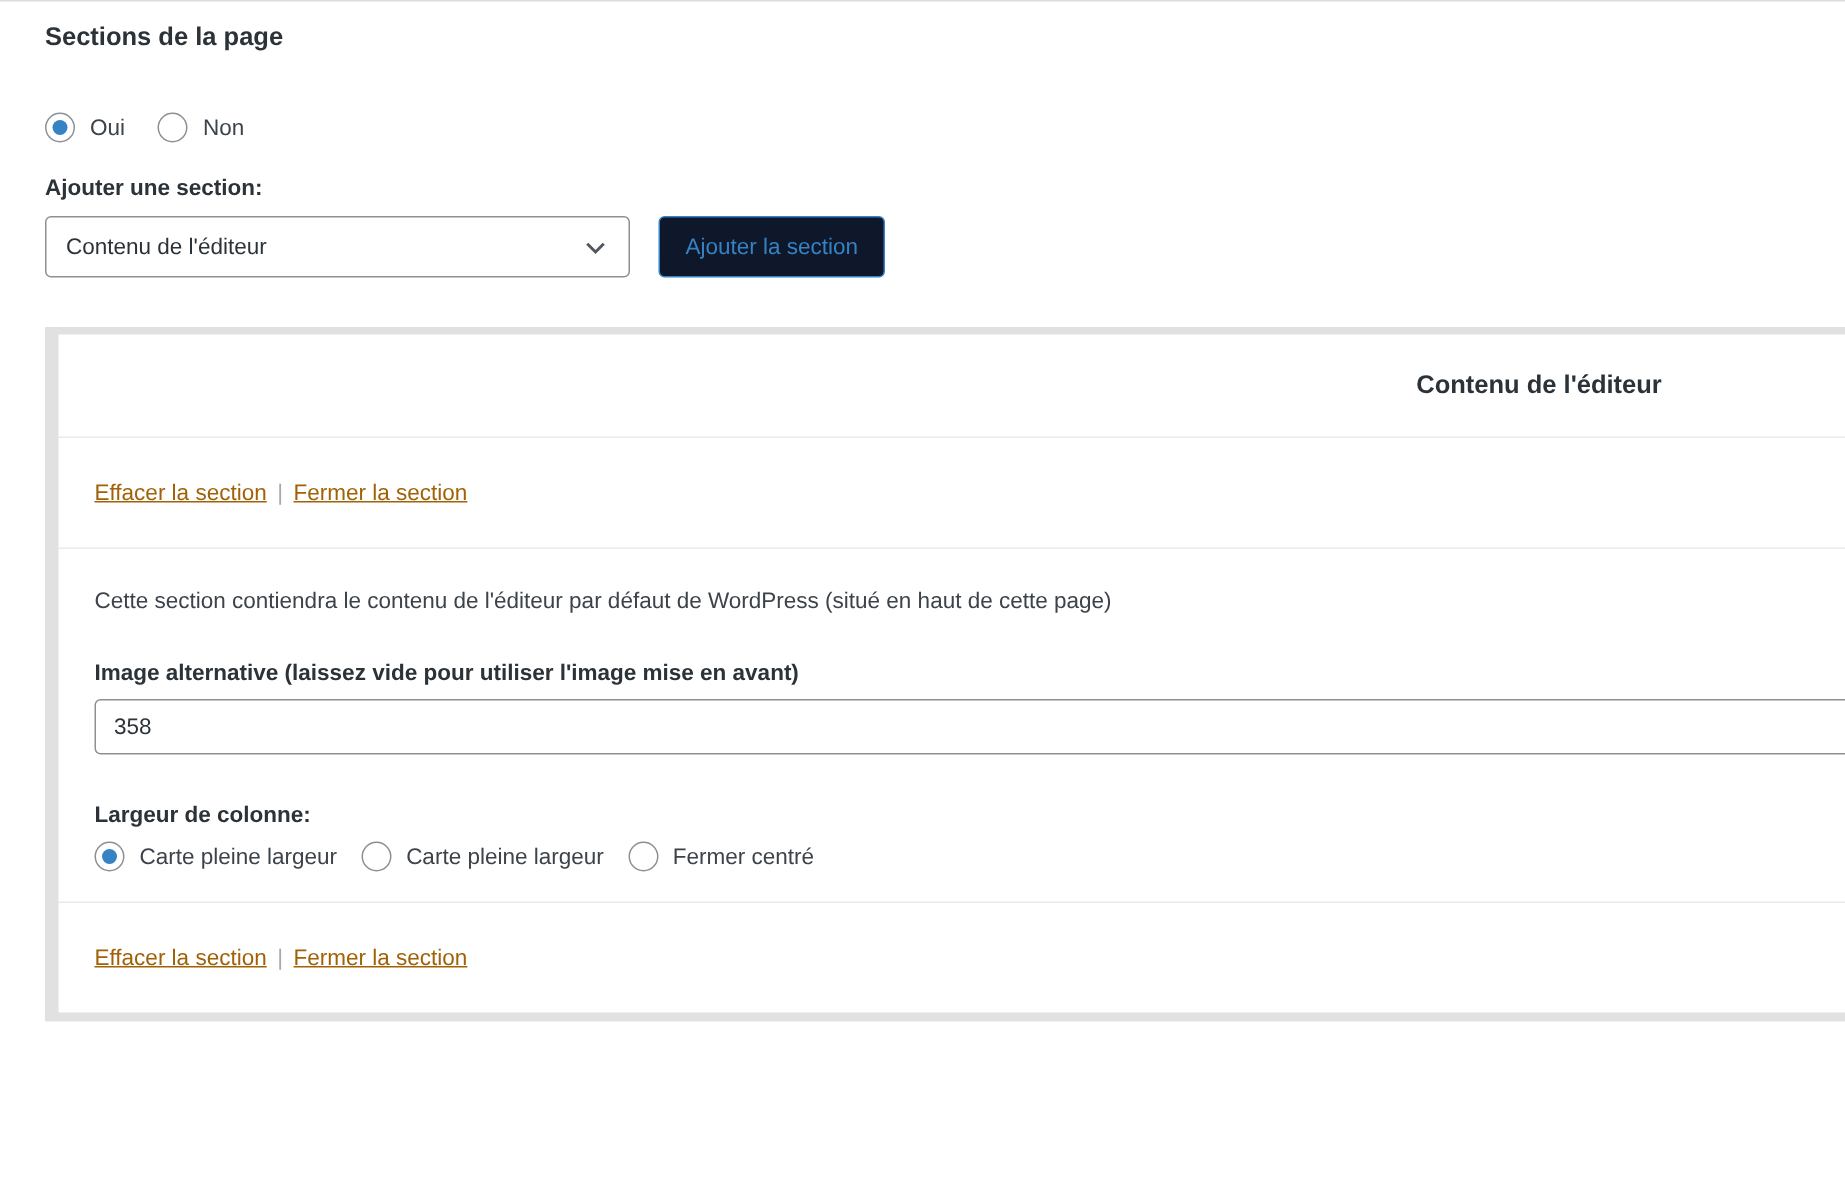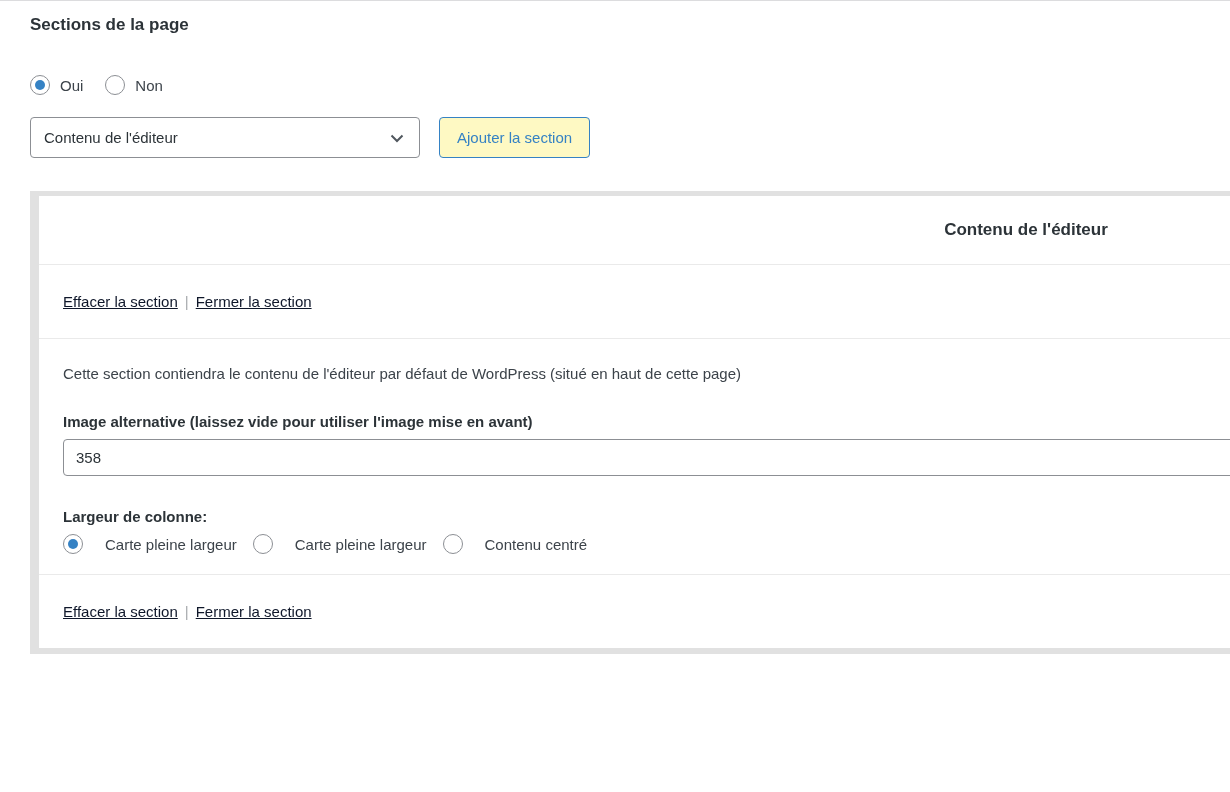--- a/index.html
+++ b/index.html
@@ -23,21 +23,21 @@
 
   .field-label {
     font-weight: 600;
     color: #2c3338;
     margin-bottom: 8px;
   }
 
   .radio-row { display: flex; align-items: center; }
   .radio-option { display: flex; align-items: center; cursor: pointer; justify-content: center; }
   .radio-row-top .radio-option { margin-right: 22px; }
-  .radio-row-panel .radio-option { margin-right: 16px; gap: 12px; }
+  .radio-row-panel .radio-option { margin-right: 16px; }
   .radio {
     width: 20px; height: 20px;
     border: 1px solid #8c8f94;
     border-radius: 50%;
     background: #fff;
     display: inline-flex;
     align-items: center;
     justify-content: center;
     flex: 0 0 auto;
     margin-right: 10px;
@@ -62,21 +62,21 @@
     justify-content: space-between;
     padding: 0 14px 0 13px;
     cursor: pointer;
     color: #2c3338;
   }
   .select .chevron { display: inline-flex; color: #50575e; }
   .btn-secondary {
     margin-left: 19px;
     height: 41px;
     padding: 0 17px;
-    background: #fef9c3;
+    background: #0f172a;
     border: 1px solid #3582c4;
     border-radius: 4px;
     color: #3582c4;
     font-size: 15px;
     font-family: "Liberation Sans", sans-serif;
     cursor: pointer;
   }
 
   
   .panel-frame {
@@ -97,21 +97,21 @@
     font-size: 17px;
     font-weight: 700;
     color: #2c3338;
   }
   .panel-links {
     padding: 28px 24px;
     border-bottom: 1px solid #eaeaea;
   }
   .panel-links.last { border-bottom: none; }
   .panel-links a {
-    color: #0f172a;
+    color: #a16207;
     text-decoration: underline;
     cursor: pointer;
     margin-top: 44px;
   }
   .pipe { color: #a7aaad; margin: 0 7px; }
 
   .panel-content {
     padding: 26px 24px 20px 24px;
     border-bottom: 1px solid #eaeaea;
   }
@@ -145,20 +145,21 @@
         <span>Oui</span>
       </label>
       <label class="radio-option">
         <span class="radio"></span>
         <span>Non</span>
       </label>
     </div>
   </div>
 
   <div class="group">
+    <div class="field-label">Ajouter une section:</div>
     <div class="add-row">
       <div class="select">
         <span>Contenu de l'éditeur</span>
         <span class="chevron">
           <svg width="16" height="16" viewBox="0 0 16 16" fill="none">
             <path d="M2.5 5.5 L8 11 L13.5 5.5" stroke="#50575e" stroke-width="2" fill="none"></path>
           </svg>
         </span>
       </div>
       <button class="btn-secondary">Ajouter la section</button>
@@ -187,21 +188,21 @@
           <label class="radio-option">
             <span class="radio checked"></span>
             <span>Carte pleine largeur</span>
           </label>
           <label class="radio-option">
             <span class="radio"></span>
             <span>Carte pleine largeur</span>
           </label>
           <label class="radio-option">
             <span class="radio"></span>
-            <span>Contenu centré</span>
+            <span>Fermer centré</span>
           </label>
         </div>
       </div>
 
       <div class="panel-links last">
         <a>Effacer la section</a><span class="pipe">|</span><a>Fermer la section</a>
       </div>
 
     </div>
   </div>

